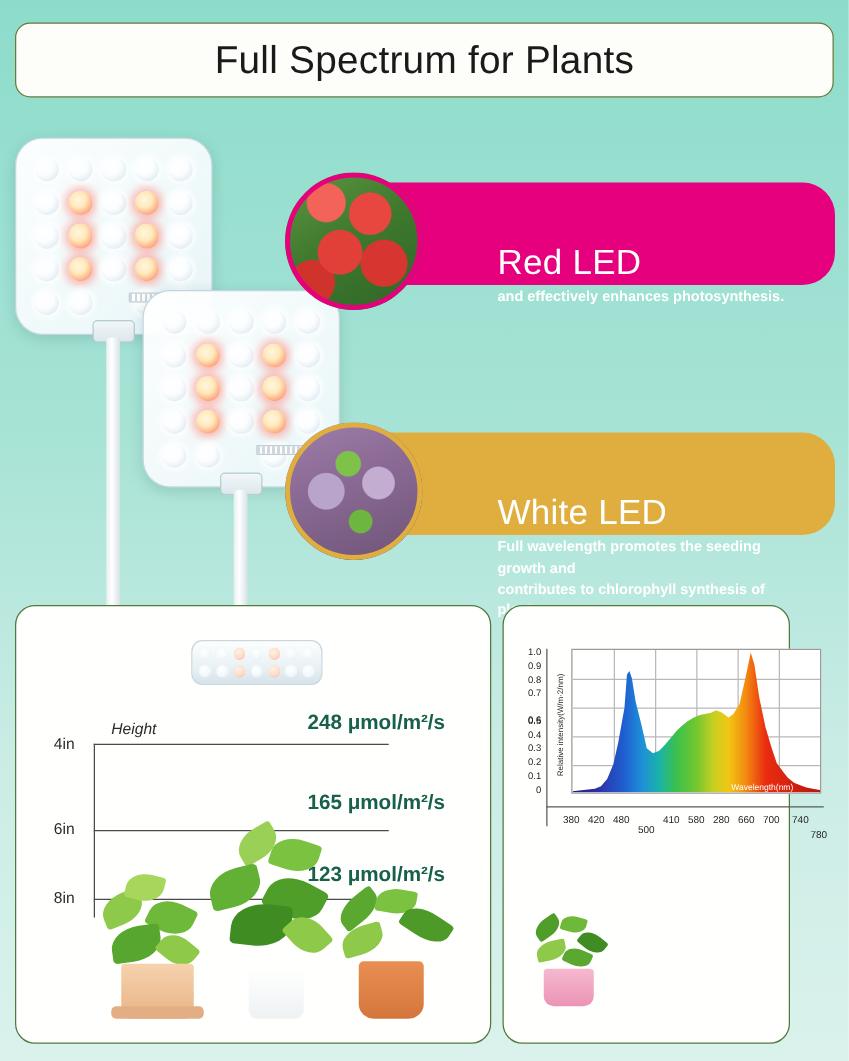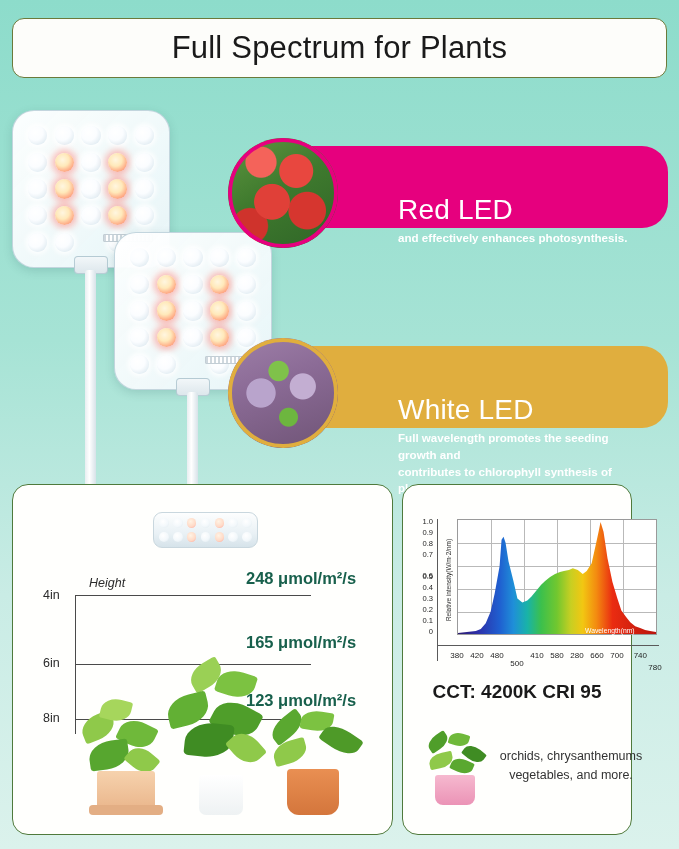--- a/index.html
+++ b/index.html
@@ -418,28 +418,23 @@
     <div class="x-tick" style="left:137px; top:152px;text-align:center;">580</div>
     <div class="x-tick" style="left:157px; top:152px;">280</div>
     <div class="x-tick" style="left:177px; top:152px;">660</div>
     <div class="x-tick" style="left:197px; top:152px;">700</div>
     <div class="x-tick" style="left:216px; top:152px;text-align:right;">740</div>
     <div class="x-tick" style="left:235px; top:152px;margin-top:12px;">780</div>
 
     <div class="x-label" style="left:176px; top:128px; color:#fff;">Wavelength(nm)</div>
   </div>
 
-  <div class="cct-line" style="left:0; top:196px;">CCT: 4200K  CRI 95</div>
 
   <div class="mini-plant" style="left:22px; top:248px; width:62px; height:72px;">
     <span class="leaf" style="left:2px;  top:2px;  width:22px; height:14px; background:#4f9e2a; transform:rotate(-34deg);"></span>
     <span class="leaf" style="left:24px; top:0px;  width:20px; height:13px; background:#6fb93a; transform:rotate(16deg);"></span>
     <span class="leaf" style="left:38px; top:14px; width:22px; height:14px; background:#3f8c23; transform:rotate(38deg);"></span>
     <span class="leaf" style="left:4px;  top:20px; width:24px; height:15px; background:#8fc94a; transform:rotate(-12deg);"></span>
     <span class="leaf" style="left:26px; top:26px; width:22px; height:14px; background:#5aa830; transform:rotate(24deg);"></span>
     <span class="pot" style="left:10px; width:40px; height:30px; background:linear-gradient(180deg,#f6b9cf,#eb93b6); border-radius:3px 3px 8px 8px;"></span>
   </div>
 
-  <div class="usage-text" style="left:88px; top:262px; width:160px;">
-    <div>orchids, chrysanthemums</div>
-    <div>vegetables, and more.</div>
-  </div>
 </div>
 
 </body></html>

